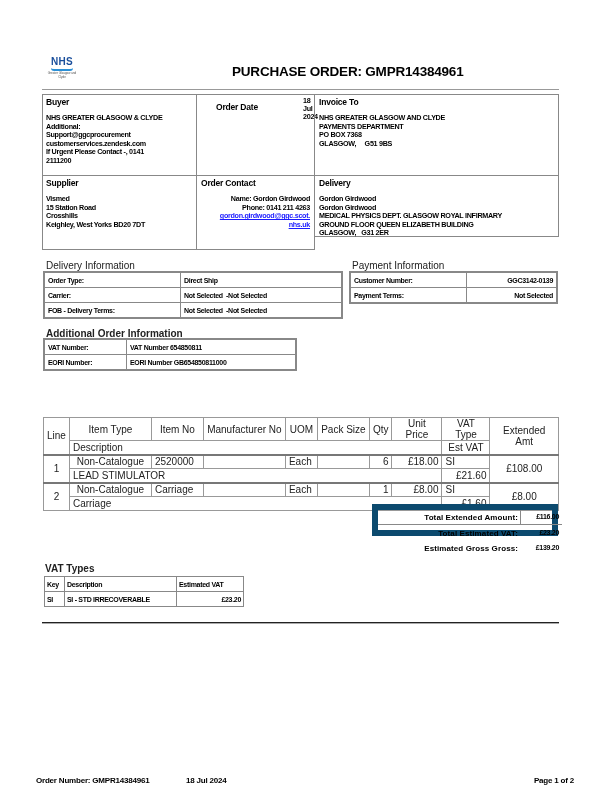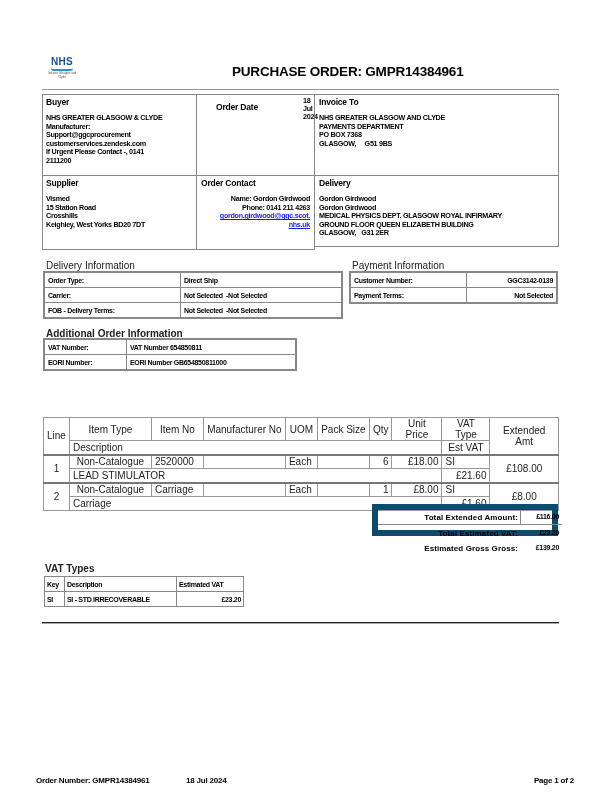--- a/index.html
+++ b/index.html
@@ -55,21 +55,21 @@
   <span class="swoosh"></span>
   <span class="sub">Greater Glasgow and Clyde</span>
 </div>
 <div class="title">PURCHASE ORDER: GMPR14384961</div>
 <div class="title-rule"></div>
 
 <div class="box" style="left:42px; top:94px; width:155px; height:82px; padding:2px 3px;">
   <div class="hdr">Buyer</div>
   <div class="txt" style="margin-top:7px;">
     <div>NHS GREATER GLASGOW &amp; CLYDE</div>
-    <div>Manufacturer:</div>
+    <div>Additional:</div>
     <div>Support@ggcprocurement</div>
     <div>customerservices.zendesk.com</div>
     <div>If Urgent Please Contact -,  0141</div>
     <div>2111200</div>
   </div>
 </div>
 
 <div class="box" style="left:196px; top:94px; width:119px; height:82px; padding:2px 4px;">
   <div class="hdr" style="position:absolute; left:19px; top:7px;">Order Date</div>
   <div class="txt" style="position:absolute; left:82px; top:2px; line-height:8px;margin-left:24px;">
@@ -103,21 +103,21 @@
   <div class="txt" style="margin-top:7px;text-align:right;">
     <div>Name: Gordon Girdwood</div>
     <div>Phone: 0141 211 4263</div>
     <a class="link">
       <span>gordon.girdwood@ggc.scot.</span><br>
       <span>nhs.uk</span>
     </a>
   </div>
 </div>
 
-<div class="box" style="left:314px; top:175px; width:245px; height:72px; padding:2px 4px;">
+<div class="box" style="left:314px; top:175px; width:245px; height:62px; padding:2px 4px;">
   <div class="hdr">Delivery</div>
   <div class="txt" style="margin-top:7px;">
     <div>Gordon Girdwood</div>
     <div>Gordon Girdwood</div>
     <div>MEDICAL PHYSICS DEPT. GLASGOW ROYAL INFIRMARY</div>
     <div>GROUND FLOOR QUEEN ELIZABETH BUILDING</div>
     <div style="white-space:pre;">GLASGOW,   G31 2ER</div>
   </div>
 </div>
 

